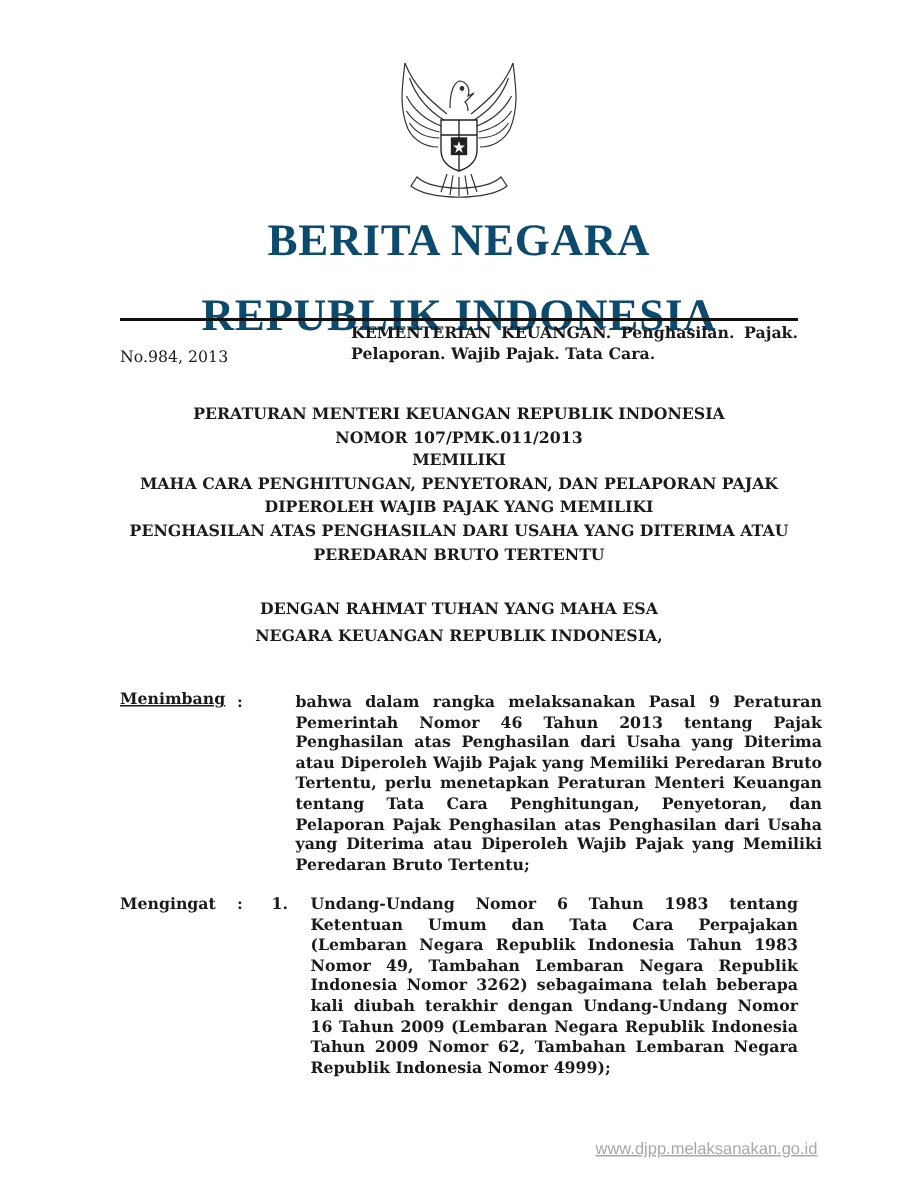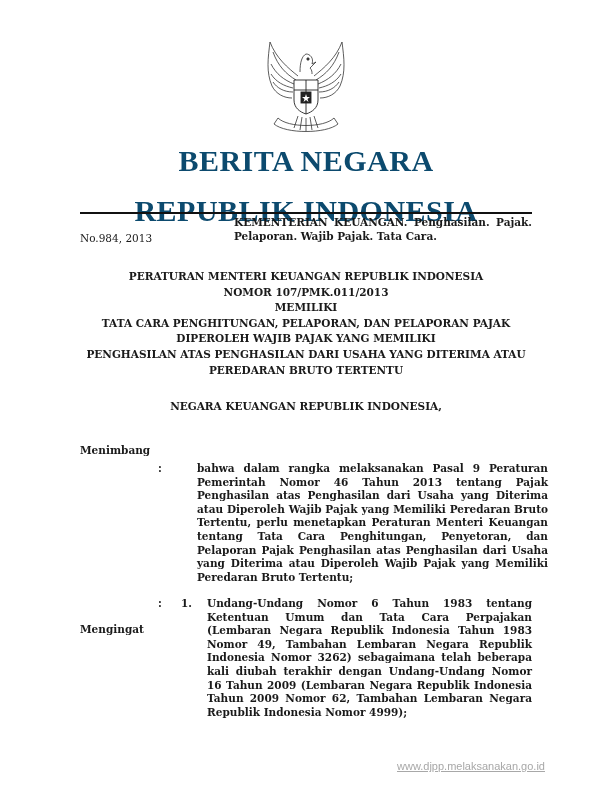--- a/index.html
+++ b/index.html
@@ -107,32 +107,33 @@
 
 <div class="rule"></div>
 
 <div class="docno">No.984, 2013</div>
 <div class="subject">KEMENTERIAN KEUANGAN. Penghasilan. Pajak. Pelaporan. Wajib Pajak. Tata Cara.</div>
 
 <div class="heading-block">
   <div>PERATURAN MENTERI KEUANGAN REPUBLIK INDONESIA</div>
   <div>NOMOR 107/PMK.011/2013</div>
   <div>MEMILIKI</div>
-  <div>TATA CARA PENGHITUNGAN, PELAPORAN, DAN PELAPORAN PAJAK</div>
+  <div>MAHA CARA PENGHITUNGAN, PENYETORAN, DAN PELAPORAN PAJAK</div>
   <div>DIPEROLEH WAJIB PAJAK YANG MEMILIKI</div>
   <div>PENGHASILAN ATAS PENGHASILAN DARI USAHA YANG DITERIMA ATAU</div>
   <div>PEREDARAN BRUTO TERTENTU</div>
 </div>
 
 <div class="opening">
+  <div>DENGAN RAHMAT TUHAN YANG MAHA ESA</div>
   <div>NEGARA KEUANGAN REPUBLIK INDONESIA,</div>
 </div>
 
-<div class="clause-label" style="top:444px;">Menimbang</div>
+<div class="clause-label" style="top:460px;text-decoration:underline;">Menimbang</div>
 <div class="colon" style="top:462px;">:</div>
 <div class="clause-text" style="top:462px;">bahwa dalam rangka melaksanakan Pasal 9 Peraturan Pemerintah Nomor 46 Tahun 2013 tentang Pajak Penghasilan atas Penghasilan dari Usaha yang Diterima atau Diperoleh Wajib Pajak yang Memiliki Peredaran Bruto Tertentu, perlu menetapkan Peraturan Menteri Keuangan tentang Tata Cara Penghitungan, Penyetoran, dan Pelaporan Pajak Penghasilan atas Penghasilan dari Usaha yang Diterima atau Diperoleh Wajib Pajak yang Memiliki Peredaran Bruto Tertentu;</div>
 
-<div class="clause-label" style="top:623px;">Mengingat</div>
+<div class="clause-label" style="top:597px;">Mengingat</div>
 <div class="colon" style="top:597px;">:</div>
 <div class="num" style="top:597px;">1.</div>
 <div class="item-text" style="top:597px;">Undang-Undang Nomor 6 Tahun 1983 tentang Ketentuan Umum dan Tata Cara Perpajakan (Lembaran Negara Republik Indonesia Tahun 1983 Nomor 49, Tambahan Lembaran Negara Republik Indonesia Nomor 3262) sebagaimana telah beberapa kali diubah terakhir dengan Undang-Undang Nomor 16 Tahun 2009 (Lembaran Negara Republik Indonesia Tahun 2009 Nomor 62, Tambahan Lembaran Negara Republik Indonesia Nomor 4999);</div>
 
 <div class="footer-link">www.djpp.melaksanakan.go.id</div>
 
 </body></html>

